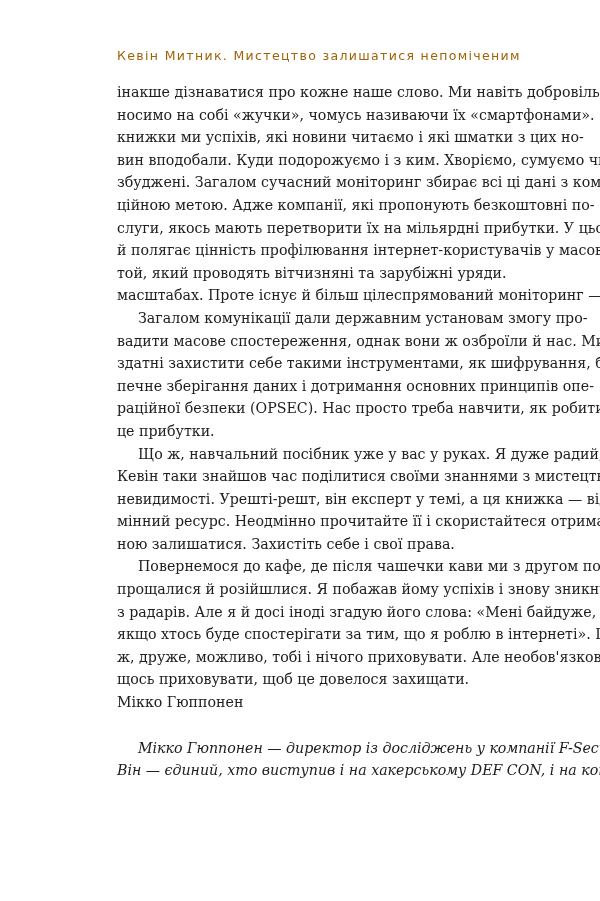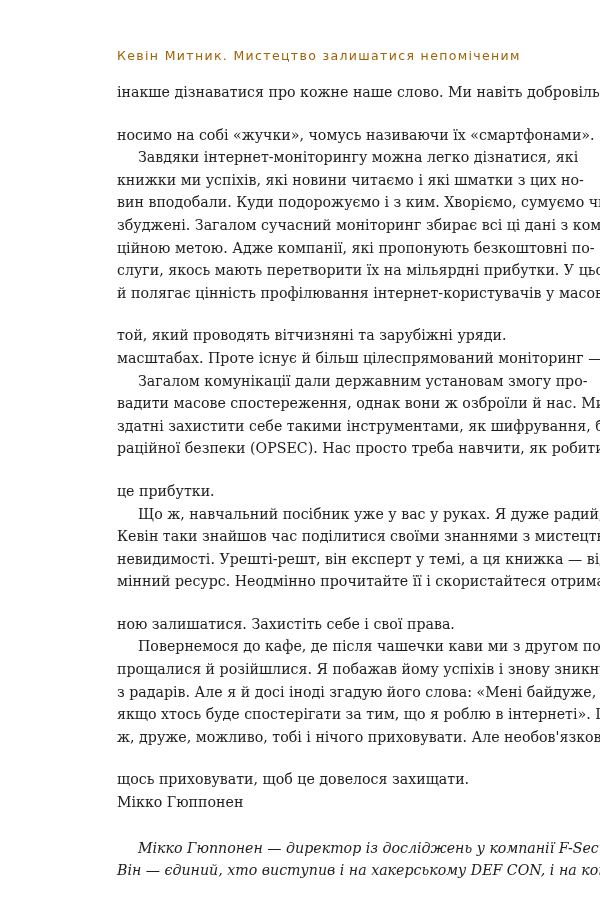--- a/index.html
+++ b/index.html
@@ -37,21 +37,20 @@
   .line {
     display: block;
     white-space: nowrap;
     text-align: justify;
     text-align-last: justify;
     height: 22.6px;
     overflow: visible;
   }
   .line.last {
     text-align-last: left;
-    margin-top: 20px;
   }
   .line.indent {
     padding-left: 21px;
   }
   .signature {
     display: block;
     text-align: left;
     height: 22.6px;
   }
   .bio {
@@ -67,35 +66,35 @@
 </div>
 
 <div class="text-block">
 
   <div>
     <span class="line">інакше дізнаватися про кожне наше слово. Ми навіть добровільно</span>
     <span class="line last">носимо на собі «жучки», чомусь називаючи їх «смартфонами».</span>
   </div>
 
   <div>
-    <span class="line indent">Завдяки інтернет-моніторингу можна легко дізнатися, які</span>
     <span class="line">книжки ми успіхів, які новини читаємо і які шматки з цих но-</span>
     <span class="line">вин вподобали. Куди подорожуємо і з ким. Хворіємо, сумуємо чи</span>
     <span class="line">збуджені. Загалом сучасний моніторинг збирає всі ці дані з комер-</span>
     <span class="line">ційною метою. Адже компанії, які пропонують безкоштовні по-</span>
     <span class="line">слуги, якось мають перетворити їх на мільярдні прибутки. У цьому</span>
     <span class="line">й полягає цінність профілювання інтернет-користувачів у масових</span>
     <span class="line last">той, який проводять вітчизняні та зарубіжні уряди.</span>
     <span class="line">масштабах. Проте існує й більш цілеспрямований моніторинг —</span>
   </div>
 
   <div>
     <span class="line indent">Загалом комунікації дали державним установам змогу про-</span>
     <span class="line">вадити масове спостереження, однак вони ж озброїли й нас. Ми</span>
     <span class="line">здатні захистити себе такими інструментами, як шифрування, без-</span>
+    <span class="line">печне зберігання даних і дотримання основних принципів опе-</span>
     <span class="line">раційної безпеки (OPSEC). Нас просто треба навчити, як робити</span>
     <span class="line last">це прибутки.</span>
   </div>
 
   <div>
     <span class="line indent">Що ж, навчальний посібник уже у вас у руках. Я дуже радий, що</span>
     <span class="line">Кевін таки знайшов час поділитися своїми знаннями з мистецтва</span>
     <span class="line">невидимості. Урешті-решт, він експерт у темі, а ця книжка — від-</span>
     <span class="line">мінний ресурс. Неодмінно прочитайте її і скористайтеся отрима-</span>
     <span class="line last">ною залишатися. Захистіть себе і свої права.</span>

